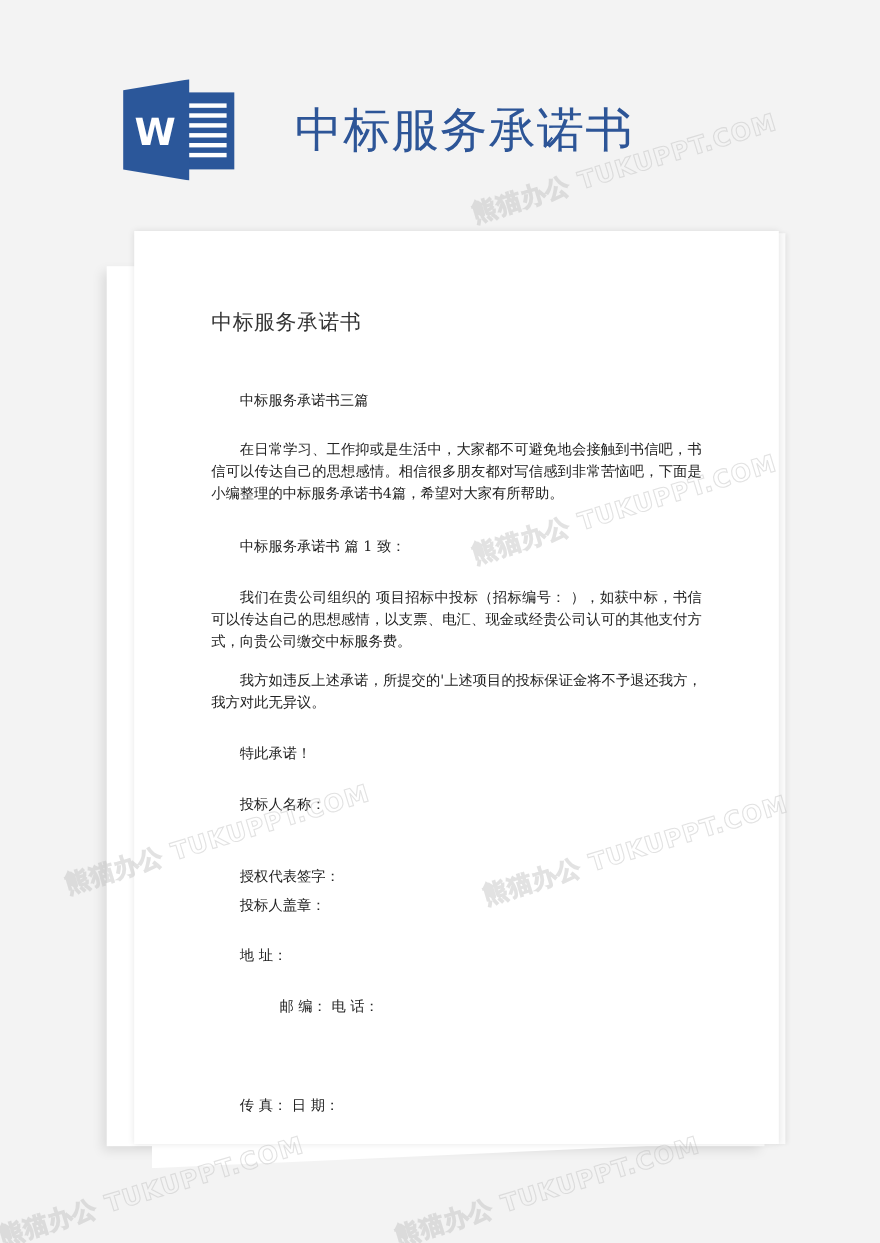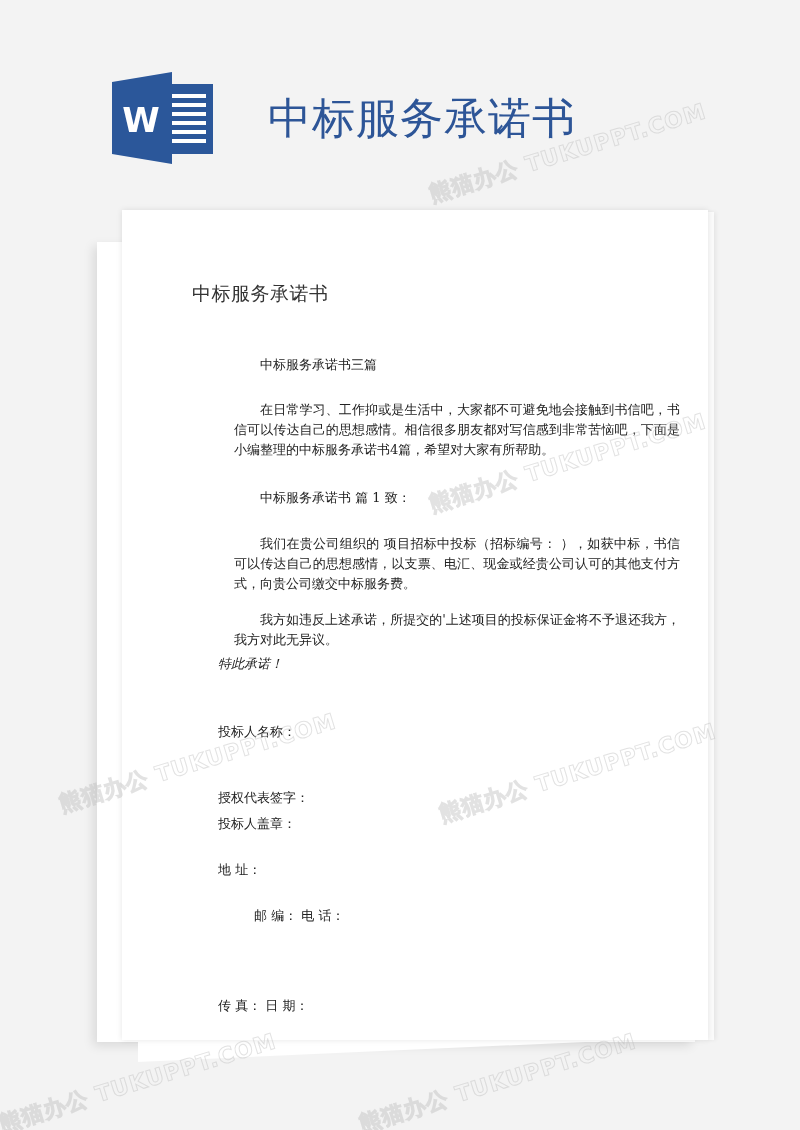--- a/index.html
+++ b/index.html
@@ -40,21 +40,21 @@
   }
   .doc {
     position: absolute; left: 70px; top: 0; width: 446px;
     color: #222; font-size: 13px; line-height: 20px;
   }
   .doc-title {
     position: absolute; top: 73px; left: 0;
     font-size: 19px; color: #333; letter-spacing: 0.5px; white-space: nowrap;
   }
   .p { position: absolute; left: 0; width: 446px; text-align: justify; }
-  .indent { text-indent: 26px; margin-left: 42px; }
+  .indent { text-indent: 26px; }
   .label { position: absolute; left: 26px; white-space: nowrap; }
   .watermark {
     position: absolute; white-space: nowrap;
     font-family: "DejaVu Sans", "Liberation Sans", sans-serif;
     font-weight: bold; font-size: 22px; letter-spacing: 1px;
     color: rgba(255,255,255,0.0);
     -webkit-text-stroke: 1px rgba(190,190,190,0.45);
     transform: rotate(-17deg); transform-origin: left center;
     pointer-events: none;
   }
@@ -84,21 +84,21 @@
 <div class="page-right-edge"></div>
 
 <div class="page">
   <div class="doc">
     <div class="doc-title">中标服务承诺书</div>
     <div class="p indent" style="top:145px;">中标服务承诺书三篇</div>
     <div class="p indent" style="top:190px;">在日常学习、工作抑或是生活中，大家都不可避免地会接触到书信吧，书信可以传达自己的思想感情。相信很多朋友都对写信感到非常苦恼吧，下面是小编整理的中标服务承诺书4篇，希望对大家有所帮助。</div>
     <div class="p indent" style="top:278px;">中标服务承诺书 篇 1 致：</div>
     <div class="p indent" style="top:324px;">我们在贵公司组织的 项目招标中投标（招标编号： ），如获中标，书信可以传达自己的思想感情，以支票、电汇、现金或经贵公司认可的其他支付方式，向贵公司缴交中标服务费。</div>
     <div class="p indent" style="top:400px;">我方如违反上述承诺，所提交的'上述项目的投标保证金将不予退还我方，我方对此无异议。</div>
-    <div class="label" style="top:444px;font-style:italic;">特此承诺！</div>
+    <div class="label" style="top:466px;">特此承诺！</div>
     <div class="label" style="top:512px;text-align:center;">投标人名称：</div>
     <div class="label" style="top:558px;margin-top:20px;">授权代表签字：</div>
     <div class="label" style="top:604px;">投标人盖章：</div>
     <div class="label" style="top:650px;">地 址：</div>
     <div class="label" style="top:696px;padding-left:36px;">邮 编： 电 话：</div>
     <div class="label" style="top:786px;">传 真： 日 期：</div>
   </div>
 </div>
 
 <div class="watermark" style="left:430px; top:180px;">熊猫办公 TUKUPPT.COM</div>

